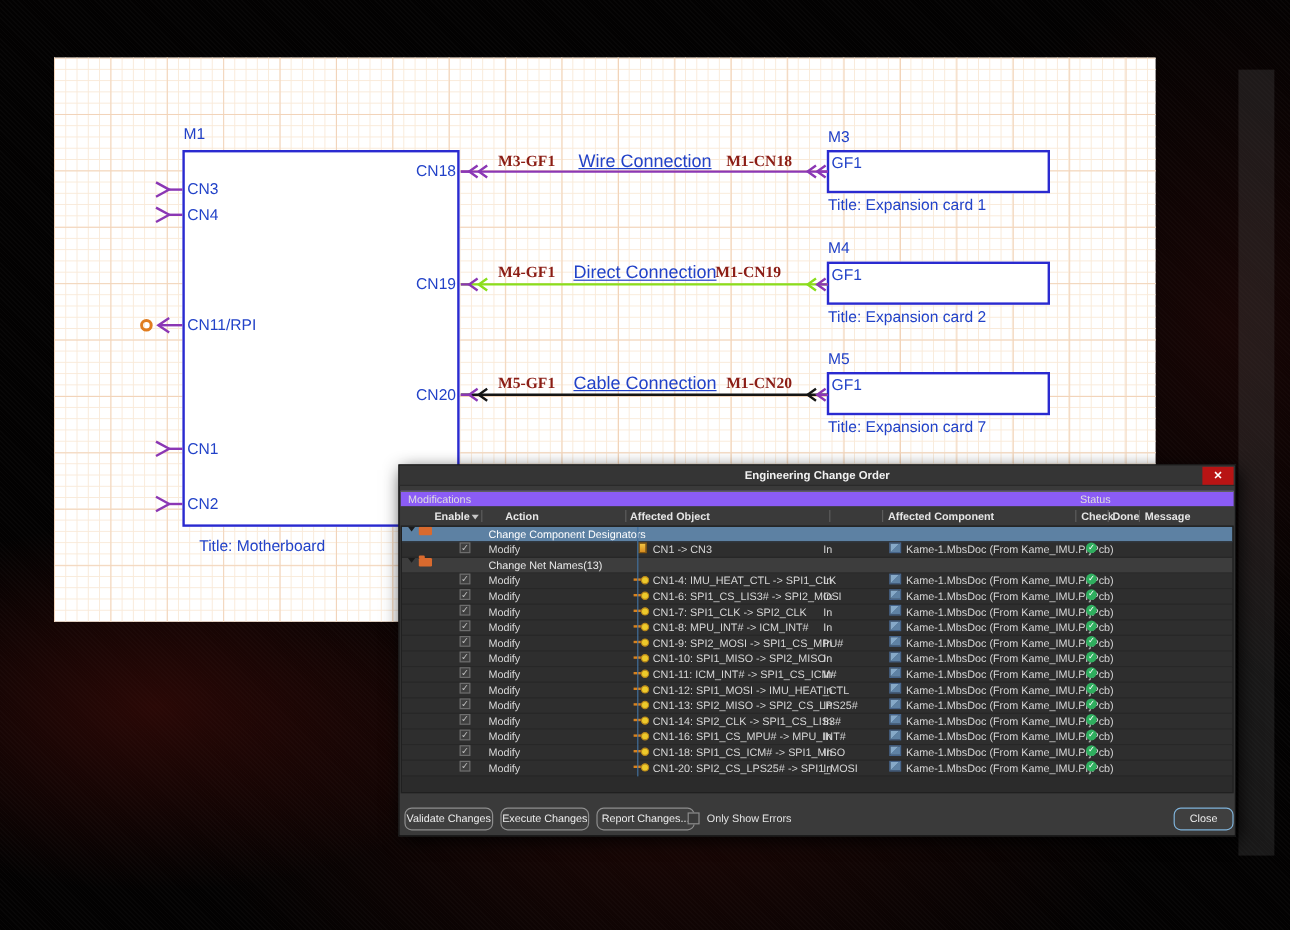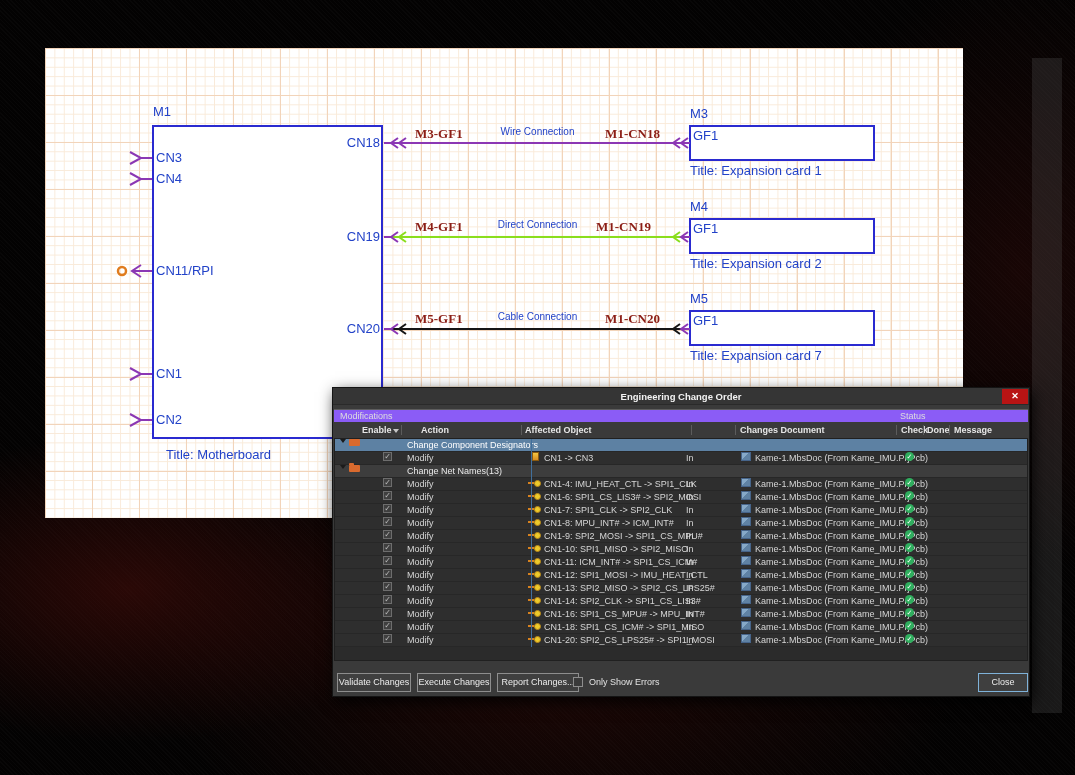--- a/index.html
+++ b/index.html
@@ -28,21 +28,21 @@
       linear-gradient(90deg, var(--grid-major) 1px, transparent 1px),
       linear-gradient(var(--grid-minor) 1px, transparent 1px),
       linear-gradient(90deg, var(--grid-minor) 1px, transparent 1px);
     background-size:47px 47px,47px 47px,9.4px 9.4px,9.4px 9.4px;
   }
   .stext{position:absolute;font-size:13px;color:var(--schematic-blue);white-space:nowrap;}
   .designator{font-size:13px;}
   .m1-box{position:absolute;left:152px;top:125px;width:231px;height:314px;border:2px solid var(--box-blue);background:#fff;}
   .card-box{position:absolute;left:689px;width:186px;height:36px;border:2px solid var(--box-blue);background:#fff;}
   .netlab{position:absolute;font-family:"Liberation Serif",serif;font-size:13px;color:var(--net-label-maroon);white-space:nowrap;font-weight:bold;}
-  .typelab{position:absolute;font-size:10px;color:var(--schematic-blue);text-align:center;white-space:nowrap;}
+  .typelab{position:absolute;font-size:15px;color:var(--schematic-blue);text-align:center;white-space:nowrap;text-decoration:underline;}
   svg.overlay{position:absolute;left:0;top:0;width:1075px;height:775px;pointer-events:none;}
   
   .dlg{position:absolute;left:332px;top:387px;width:698px;height:310px;background:#3a3a3a;
        border:1px solid #141414;box-shadow:3px 5px 14px rgba(0,0,0,.85);font-size:9px;color:#dcdcdc;}
   .dlg-title{position:absolute;left:0;top:0;right:0;height:17px;line-height:17px;text-align:center;
        font-weight:bold;font-size:9.5px;color:#f2f2f2;background:#353535;border-bottom:1px solid #2a2a2a;}
   .dlg-close{position:absolute;right:1px;top:1px;width:26px;height:15px;background:var(--close-red);
        color:#fff;font-size:9px;font-weight:bold;text-align:center;line-height:15px;cursor:default;}
   .modbar{position:absolute;left:1px;right:1px;top:21px;height:13px;background:#8b5cf6;border-top:1px solid #5e5e5e;}
   .modbar .m{position:absolute;left:6px;top:0;line-height:13px;color:#dedede;}
@@ -68,21 +68,21 @@
   .ic-comp{left:197px;width:7px;height:9px;background:linear-gradient(#f2c542,#d88d20);border:1px solid #8a5a10;}
   .ic-net{left:193px;width:12px;height:9px;}
   .ic-net::before{content:'';position:absolute;left:0;top:4px;width:6px;height:2px;background:#d8821e;}
   .ic-net::after{content:'';position:absolute;left:6px;top:2px;width:5px;height:5px;border-radius:50%;background:#ecc92b;border:1px solid #b8871a;}
   .otext{left:209px;}
   .incol{left:351px;}
   .docic{left:406px;top:2px;width:10px;height:9px;background:linear-gradient(135deg,#86a9c8 0 45%,#5f82a4 45%);border:1px solid #46648a;}
   .doctext{left:420px;}
   .chk{left:570px;top:2px;width:9px;height:9px;border-radius:50%;background:var(--status-green);
        color:#fff;font-size:7px;line-height:9px !important;text-align:center;}
-  .btn{position:absolute;top:285px;height:19px;background:#3f3f3f;border:1px solid #8d8d8d;border-radius:0;
+  .btn{position:absolute;top:285px;height:19px;background:#3f3f3f;border:1px solid #8d8d8d;border-radius:6px;
        color:#ececec;font-size:9px;text-align:center;line-height:17px;cursor:default;}
   .btn.close-btn{border-color:#7fb2d9;}
   .oserr-box{position:absolute;left:240px;top:289px;width:10px;height:10px;background:#3a3a3a;border:1px solid #8d8d8d;}
   .oserr-lab{position:absolute;left:256px;top:285px;line-height:19px;color:#e2e2e2;}
 </style>
 </head>
 <body>
 
 <div class="gray-band"></div>
 
@@ -176,21 +176,21 @@
 
   <div class="hdr">
     <span style="left:28px;">Enable</span>
     <i class="caret" style="left:59px;"></i>
     <i class="sep" style="left:67px;"></i>
     <span style="left:87px;">Action</span>
     <i class="sep" style="left:187px;"></i>
     <span style="left:191px;">Affected Object</span>
     <i class="sep" style="left:357px;"></i>
     <i class="sep" style="left:401px;"></i>
-    <span style="left:406px;">Changes Document</span>
+    <span style="left:406px;">Affected Component</span>
     <i class="sep" style="left:562px;"></i>
     <span style="left:567px;">Check</span>
     <i class="sep" style="left:589px;"></i>
     <span style="left:593px;">Done</span>
     <i class="sep" style="left:615px;"></i>
     <span style="left:620px;">Message</span>
   </div>
 
   <div class="tablebox">
     <div class="guide"></div>

